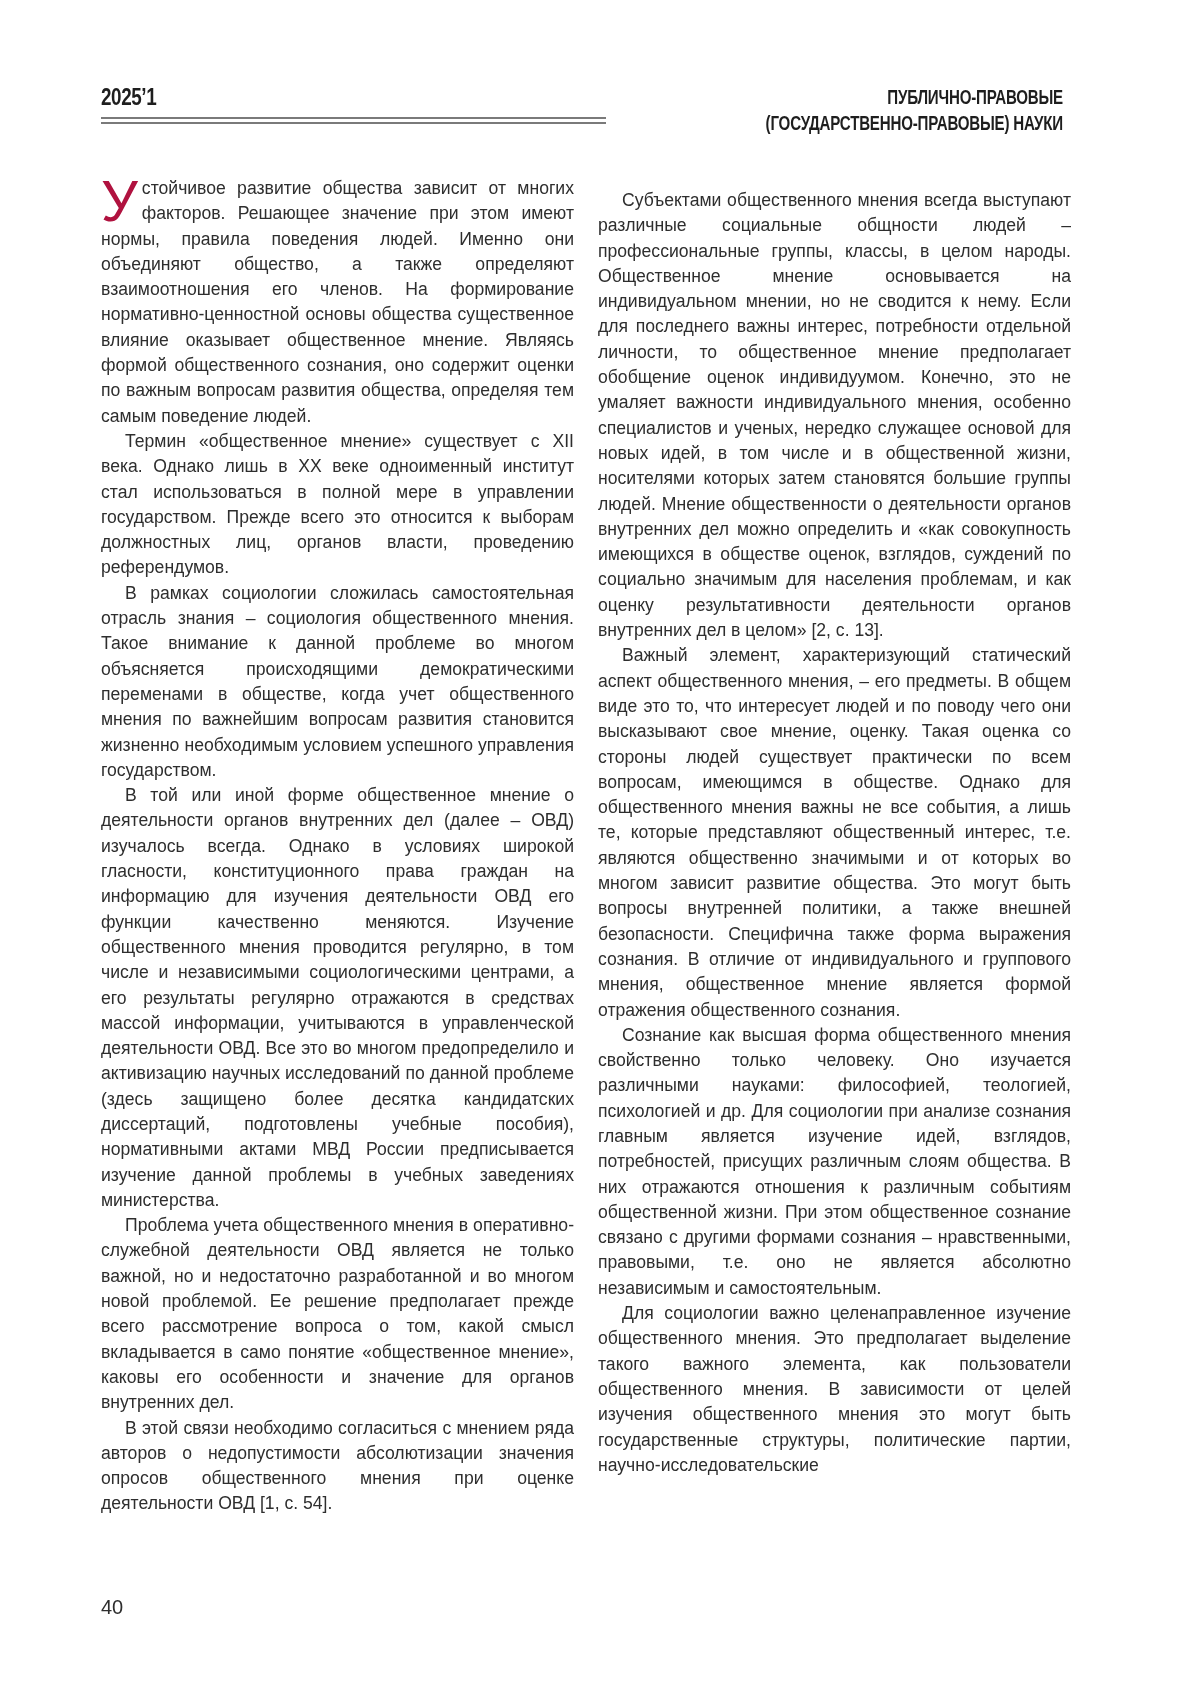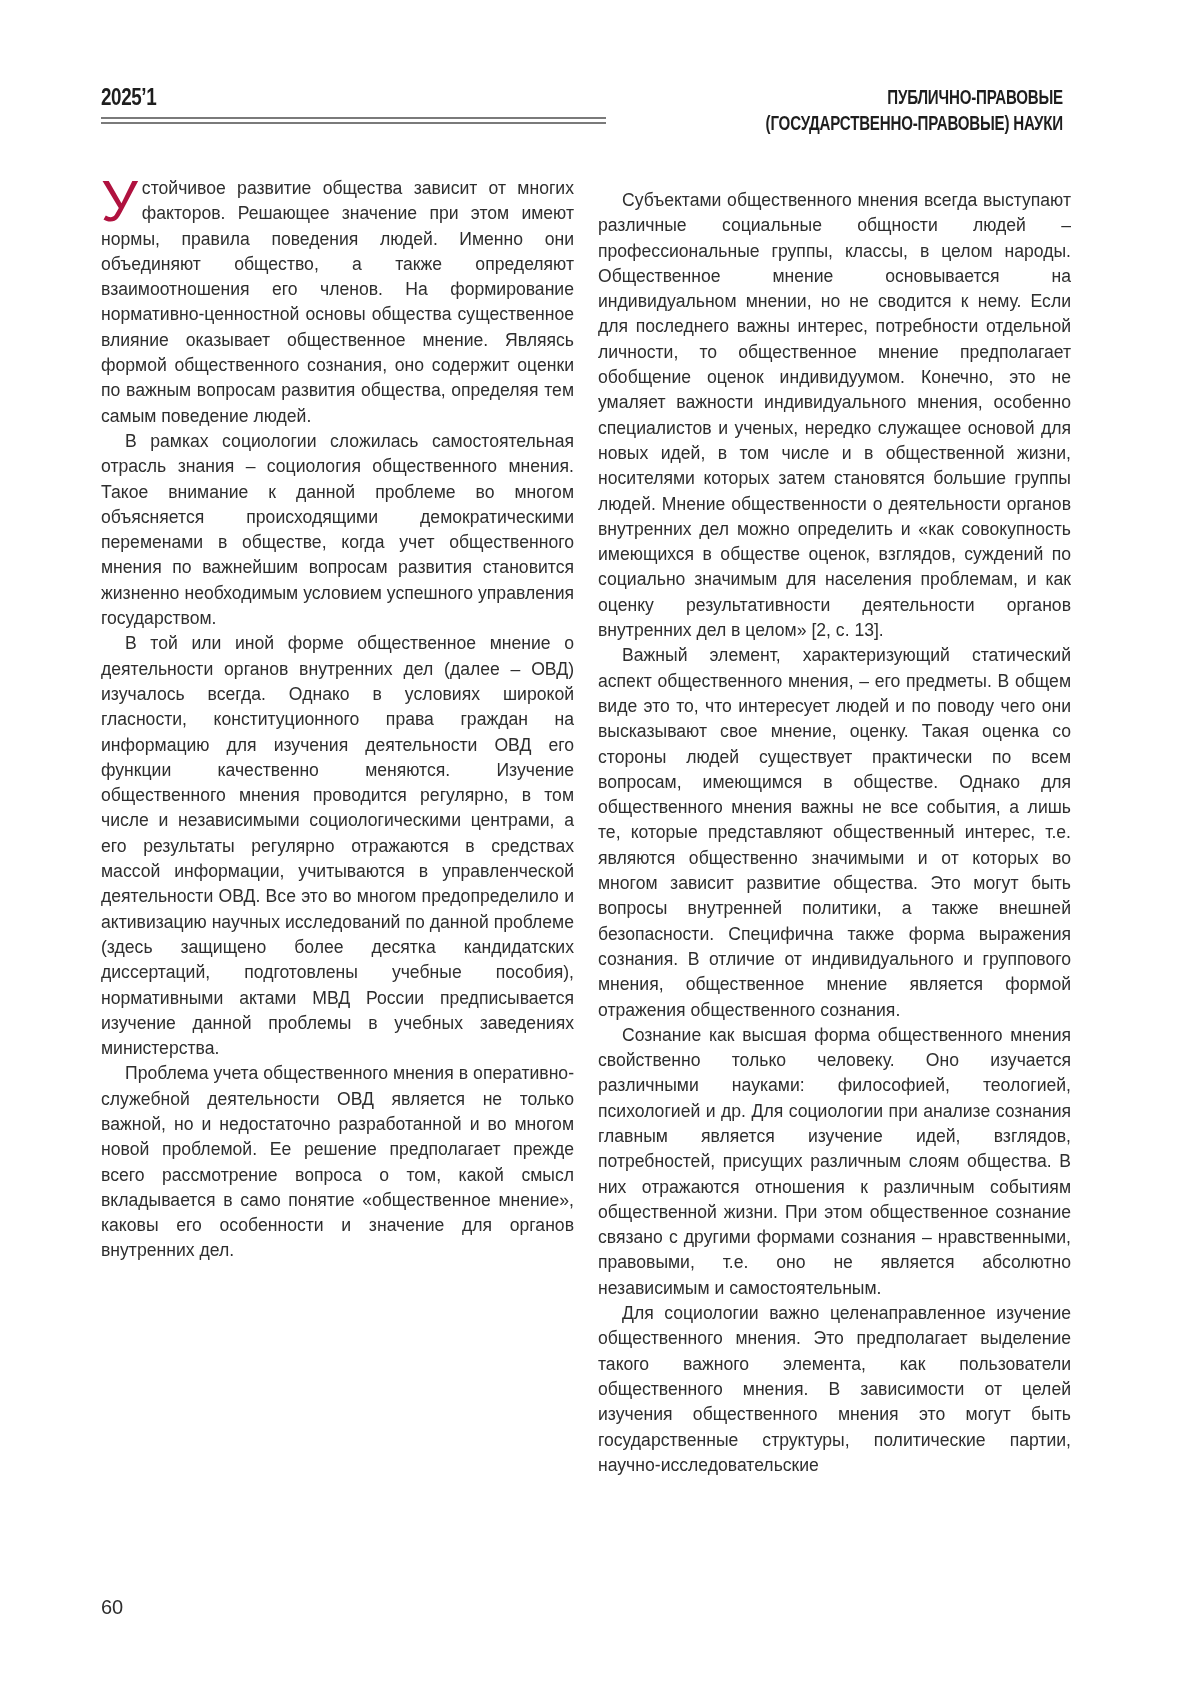--- a/index.html
+++ b/index.html
@@ -30,25 +30,27 @@
 <div class="hdr-left">2025’1</div>
 <div class="rule r1"></div>
 <div class="rule r2"></div>
 <div class="hdr-right">
   <div>ПУБЛИЧНО-ПРАВОВЫЕ</div>
   <div>(ГОСУДАРСТВЕННО-ПРАВОВЫЕ) НАУКИ</div>
 </div>
 
 <div class="col left">
   <p class="first"><span class="dropcap">У</span><span>стойчивое развитие общества зависит от многих факторов. Решающее значение при этом имеют нормы, правила поведения людей. Именно они объединяют общество, а также определяют взаимоотношения его членов. На формирование нормативно-ценностной основы общества существенное влияние оказывает общественное мнение. Являясь формой общественного сознания, оно содержит оценки по важным вопросам развития общества, определяя тем самым поведение людей.</span></p>
+  <p>Термин «общественное мнение» существует с XII века. Однако лишь в XX веке одноименный институт стал использоваться в полной мере в управлении государством. Прежде всего это относится к выборам должностных лиц, органов власти, проведению референдумов.</p>
   <p>В рамках социологии сложилась самостоятельная отрасль знания – социология общественного мнения. Такое внимание к данной проблеме во многом объясняется происходящими демократическими переменами в обществе, когда учет общественного мнения по важнейшим вопросам развития становится жизненно необходимым условием успешного управления государством.</p>
   <p>В той или иной форме общественное мнение о деятельности органов внутренних дел (далее – ОВД) изучалось всегда. Однако в условиях широкой гласности, конституционного права граждан на информацию для изучения деятельности ОВД его функции качественно меняются. Изучение общественного мнения проводится регулярно, в том числе и независимыми социологическими центрами, а его результаты регулярно отражаются в средствах массой информации, учитываются в управленческой деятельности ОВД. Все это во многом предопределило и активизацию научных исследований по данной проблеме (здесь защищено более десятка кандидатских диссертаций, подготовлены учебные пособия), нормативными актами МВД России предписывается изучение данной проблемы в учебных заведениях министерства.</p>
   <p>Проблема учета общественного мнения в оперативно-служебной деятельности ОВД является не только важной, но и недостаточно разработанной и во многом новой проблемой. Ее решение предполагает прежде всего рассмотрение вопроса о том, какой смысл вкладывается в само понятие «общественное мнение», каковы его особенности и значение для органов внутренних дел.</p>
+  <p>В этой связи необходимо согласиться с мнением ряда авторов о недопустимости абсолютизации значения опросов общественного мнения при оценке деятельности ОВД [1, с. 54].</p>
 </div>
 
 <div class="col right">
   <p>Субъектами общественного мнения всегда выступают различные социальные общности людей – профессиональные группы, классы, в целом народы. Общественное мнение основывается на индивидуальном мнении, но не сводится к нему. Если для последнего важны интерес, потребности отдельной личности, то общественное мнение предполагает обобщение оценок индивидуумом. Конечно, это не умаляет важности индивидуального мнения, особенно специалистов и ученых, нередко служащее основой для новых идей, в том числе и в общественной жизни, носителями которых затем становятся большие группы людей. Мнение общественности о деятельности органов внутренних дел можно определить и «как совокупность имеющихся в обществе оценок, взглядов, суждений по социально значимым для населения проблемам, и как оценку результативности деятельности органов внутренних дел в целом» [2, с. 13].</p>
   <p>Важный элемент, характеризующий статический аспект общественного мнения, – его предметы. В общем виде это то, что интересует людей и по поводу чего они высказывают свое мнение, оценку. Такая оценка со стороны людей существует практически по всем вопросам, имеющимся в обществе. Однако для общественного мнения важны не все события, а лишь те, которые представляют общественный интерес, т.е. являются общественно значимыми и от которых во многом зависит развитие общества. Это могут быть вопросы внутренней политики, а также внешней безопасности. Специфична также форма выражения сознания. В отличие от индивидуального и группового мнения, общественное мнение является формой отражения общественного сознания.</p>
   <p>Сознание как высшая форма общественного мнения свойственно только человеку. Оно изучается различными науками: философией, теологией, психологией и др. Для социологии при анализе сознания главным является изучение идей, взглядов, потребностей, присущих различным слоям общества. В них отражаются отношения к различным событиям общественной жизни. При этом общественное сознание связано с другими формами сознания – нравственными, правовыми, т.е. оно не является абсолютно независимым и самостоятельным.</p>
   <p>Для социологии важно целенаправленное изучение общественного мнения. Это предполагает выделение такого важного элемента, как пользователи общественного мнения. В зависимости от целей изучения общественного мнения это могут быть государственные структуры, политические партии, научно-исследовательские</p>
 </div>
 
-<div class="page-num">60</div>
+<div class="page-num">40</div>
 
 </body></html>

